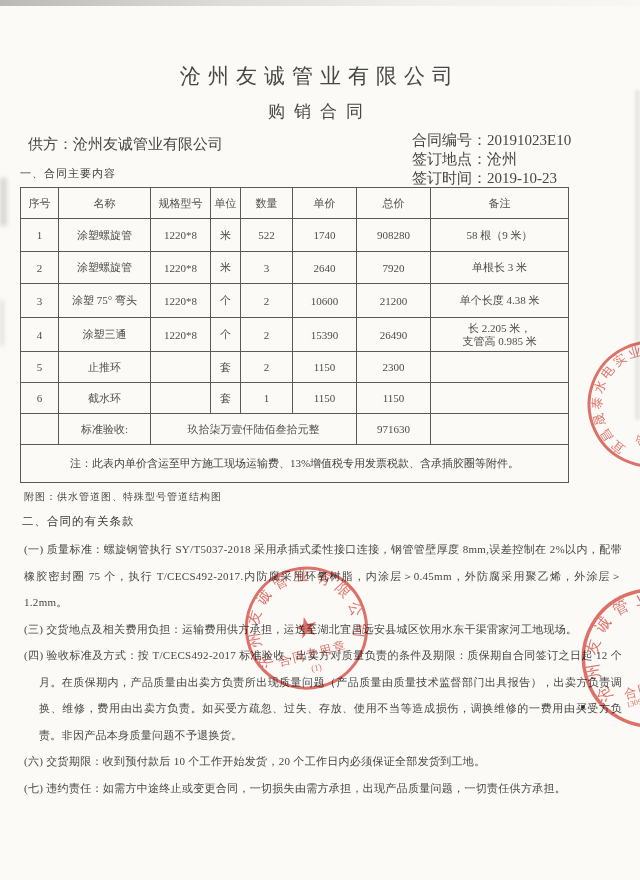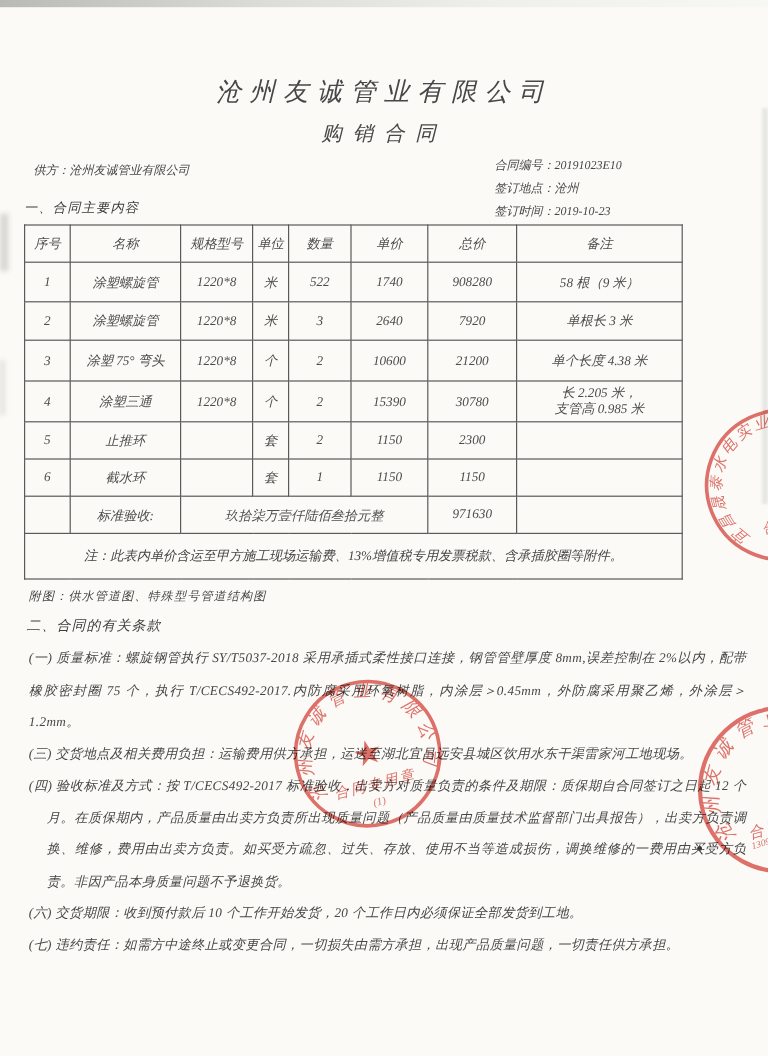--- a/index.html
+++ b/index.html
@@ -2,38 +2,38 @@
 <html><head>
 <meta charset="utf-8">
 <style>
   html,body{margin:0;padding:0;}
   body{
     width:640px;height:880px;position:relative;overflow:hidden;
     background:#fbfaf7;
     font-family:"Liberation Serif","DejaVu Serif",serif;
     color:#3f3f3f;
   }
-  .page{position:absolute;inset:0;font-style:italic;}
+  .page{position:absolute;inset:0;}
   
   .scan-top{position:absolute;top:0;left:0;width:100%;height:6px;
     background:linear-gradient(90deg,#b9b9b6,#dcdcd8 35%,#efefec 65%,#f7f7f4);}
   .scan-left-smudge{position:absolute;left:0;top:178px;width:7px;height:48px;
     background:#c9c9c5;filter:blur(2px);opacity:.7;}
   .scan-left-smudge2{position:absolute;left:0;top:300px;width:4px;height:46px;
     background:#cfcfcb;filter:blur(2px);opacity:.6;}
   .scan-right-strip{position:absolute;right:0;top:90px;width:5px;height:330px;
     background:#dededa;filter:blur(1.5px);opacity:.7;}
   .ink-dot{position:absolute;left:581px;top:705px;width:4px;height:4px;border-radius:50%;
     background:#2c2c2c;}
   
   .company-title{position:absolute;top:62px;left:0;width:100%;text-align:center;
     font-size:21px;letter-spacing:7px;color:#474747;}
   .doc-title{position:absolute;top:100px;left:0;width:100%;text-align:center;
     font-size:17px;letter-spacing:9px;color:#474747;}
-  .meta{position:absolute;font-size:10px;color:#464646;white-space:nowrap;}
+  .meta{position:absolute;font-size:15px;color:#464646;white-space:nowrap;}
   .m-supplier{left:28px;top:135px;}
   .m-buyer{left:28px;top:160px;}
   .m-no{left:412px;top:131px;}
   .m-place{left:412px;top:150px;}
   .m-date{left:412px;top:169px;}
   .sec1-title{position:absolute;left:20px;top:166px;font-size:11px;color:#3c3c3c;letter-spacing:1px;}
   
   table.items{position:absolute;left:20px;top:187px;border-collapse:collapse;table-layout:fixed;
     font-size:11px;color:#4d4d4d;}
   table.items td,table.items th{border:1px solid #5a5a5a;text-align:center;vertical-align:middle;
@@ -134,21 +134,21 @@
       <td>21200</td>
       <td>单个长度 4.38 米</td>
     </tr>
     <tr class="r3">
       <td>4</td>
       <td>涂塑三通</td>
       <td>1220*8</td>
       <td>个</td>
       <td>2</td>
       <td>15390</td>
-      <td>30780</td>
+      <td>26490</td>
       <td>
             <span class="remark1">长 2.205 米，</span>
             <span class="remark2">支管高 0.985 米</span>
           </td>
     </tr>
     <tr class="r4">
       <td>5</td>
       <td>止推环</td>
       <td></td>
       <td>套</td>

